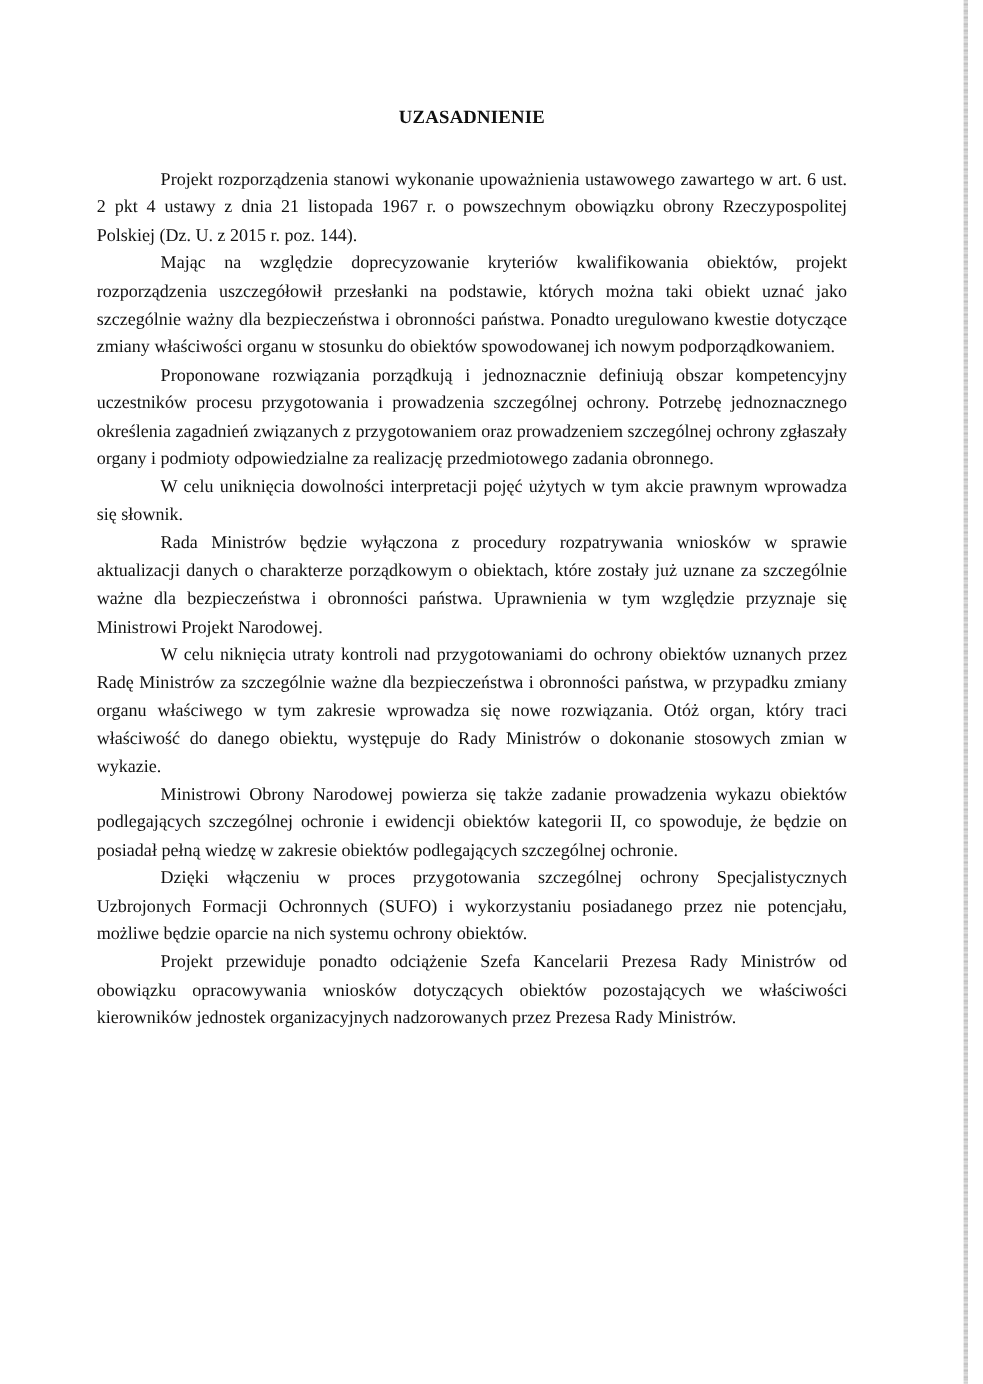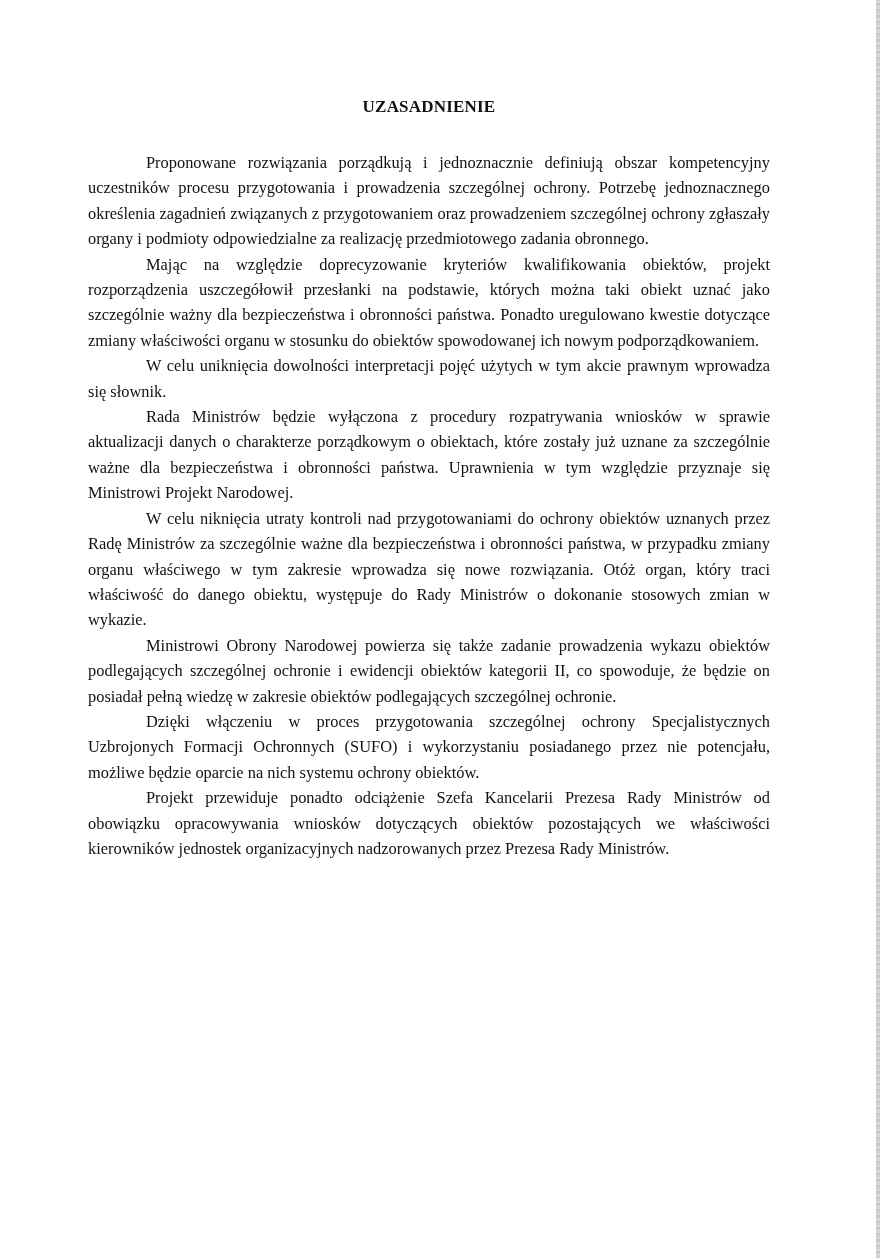--- a/index.html
+++ b/index.html
@@ -62,22 +62,23 @@
   </style>
 </head>
 <body>
 
 <div class="page">
   <div class="scan-edge"></div>
 
   <div class="content">
     <h1 class="title">UZASADNIENIE</h1>
 
+    <p class="para">Projekt rozporządzenia stanowi wykonanie upoważnienia ustawowego zawartego w art. 6 ust. 2 pkt 4 ustawy z dnia 21 listopada 1967 r. o powszechnym obowiązku obrony Rzeczypospolitej Polskiej (Dz. U. z 2015 r. poz. 144).</p>
+    <p class="para">Mając na względzie doprecyzowanie kryteriów kwalifikowania obiektów, projekt rozporządzenia uszczegółowił przesłanki na podstawie, których można taki obiekt uznać jako szczególnie ważny dla bezpieczeństwa i obronności państwa. Ponadto uregulowano kwestie dotyczące zmiany właściwości organu w stosunku do obiektów spowodowanej ich nowym podporządkowaniem.</p>
     <p class="para">Proponowane rozwiązania porządkują i jednoznacznie definiują obszar kompetencyjny uczestników procesu przygotowania i prowadzenia szczególnej ochrony. Potrzebę jednoznacznego określenia zagadnień związanych z przygotowaniem oraz prowadzeniem szczególnej ochrony zgłaszały organy i podmioty odpowiedzialne za realizację przedmiotowego zadania obronnego.</p>
-    <p class="para">Mając na względzie doprecyzowanie kryteriów kwalifikowania obiektów, projekt rozporządzenia uszczegółowił przesłanki na podstawie, których można taki obiekt uznać jako szczególnie ważny dla bezpieczeństwa i obronności państwa. Ponadto uregulowano kwestie dotyczące zmiany właściwości organu w stosunku do obiektów spowodowanej ich nowym podporządkowaniem.</p>
     <p class="para">W celu uniknięcia dowolności interpretacji pojęć użytych w tym akcie prawnym wprowadza się słownik.</p>
     <p class="para">Rada Ministrów będzie wyłączona z procedury rozpatrywania wniosków w sprawie aktualizacji danych o charakterze porządkowym o obiektach, które zostały już uznane za szczególnie ważne dla bezpieczeństwa i obronności państwa. Uprawnienia w tym względzie przyznaje się Ministrowi Projekt Narodowej.</p>
     <p class="para">W celu niknięcia utraty kontroli nad przygotowaniami do ochrony obiektów uznanych przez Radę Ministrów za szczególnie ważne dla bezpieczeństwa i obronności państwa, w przypadku zmiany organu właściwego w tym zakresie wprowadza się nowe rozwiązania. Otóż organ, który traci właściwość do danego obiektu, występuje do Rady Ministrów o dokonanie stosowych zmian w wykazie.</p>
     <p class="para">Ministrowi Obrony Narodowej powierza się także zadanie prowadzenia wykazu obiektów podlegających szczególnej ochronie i ewidencji obiektów kategorii II, co spowoduje, że będzie on posiadał pełną wiedzę w zakresie obiektów podlegających szczególnej ochronie.</p>
     <p class="para">Dzięki włączeniu w proces przygotowania szczególnej ochrony Specjalistycznych Uzbrojonych Formacji Ochronnych (SUFO) i wykorzystaniu posiadanego przez nie potencjału, możliwe będzie oparcie na nich systemu ochrony obiektów.</p>
     <p class="para">Projekt przewiduje ponadto odciążenie Szefa Kancelarii Prezesa Rady Ministrów od obowiązku opracowywania wniosków dotyczących obiektów pozostających we właściwości kierowników jednostek organizacyjnych nadzorowanych przez Prezesa Rady Ministrów.</p>
   </div>
 </div>
 
 </body></html>

